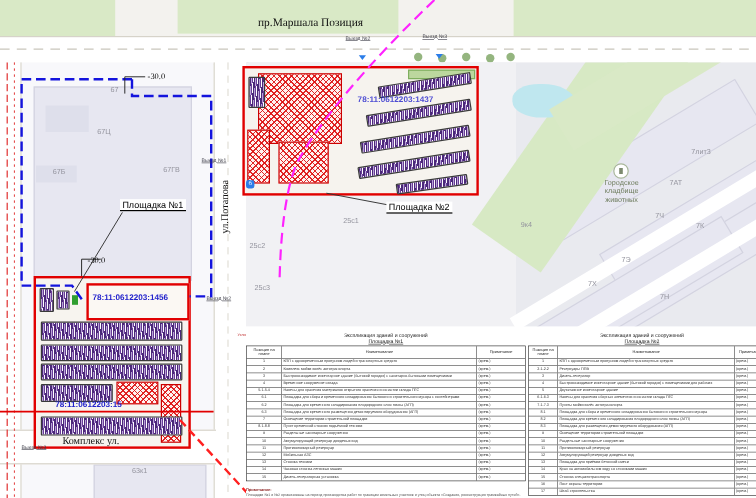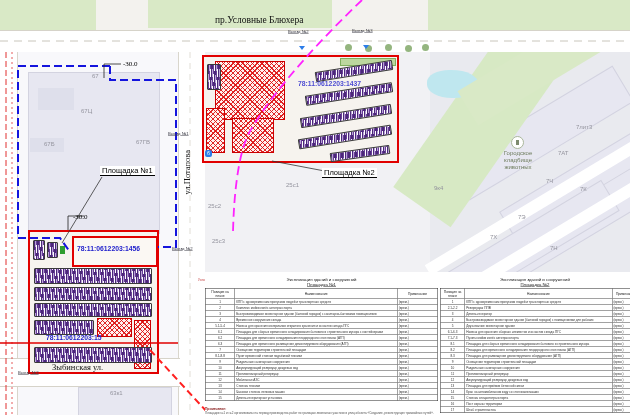--- a/index.html
+++ b/index.html
@@ -157,23 +157,23 @@
 
   <path d="M362,0 C320,40 272,92 249,133 C239,152 234,190 233,232" stroke="#ff22ff" stroke-width="1.8" stroke-dasharray="9 5" fill="none"></path>
 
   <path d="M0,343 H178" stroke="#e10000" stroke-width="1.4" fill="none"></path>
   <path d="M150,350 L208,413" stroke="#ff2020" stroke-width="2" stroke-dasharray="7 4" fill="none"></path>
 
   <path d="M102,177 L62,243" stroke="#333" stroke-width=".8" fill="none"></path>
   <path d="M330,172 L272,161" stroke="#333" stroke-width=".8" fill="none"></path>
 </svg>
 
-<div class="abs serif street z6" style="left:215px;top:15px;">пр.Условные Блюхера</div>
+<div class="abs serif street z6" style="left:215px;top:15px;">пр.Маршала Позиция</div>
 <div class="abs serif vstreet z6" style="left:182px;top:150px;">ул.Потапова</div>
-<div class="abs serif street z6" style="left:52px;top:362px;font-size:8.5px;">Зыбинская ул.</div>
+<div class="abs serif street z6" style="left:52px;top:362px;font-size:8.5px;">Комплекс ул.</div>
 
 <div class="abs exit z6" style="left:288px;top:29px;">Выезд №2</div>
 <div class="abs exit z6" style="left:352px;top:28px;">Выезд №3</div>
 <div class="abs exit z6" style="left:168px;top:131px;">Выезд №1</div>
 <div class="abs exit z6" style="left:172px;top:246px;">Выезд №2</div>
 <div class="abs exit z6" style="left:18px;top:370px;">Выезд №3</div>
 <div class="abs exitarrow z6" style="left:299px;top:46px;"></div>
 <div class="abs exitarrow z6" style="left:363px;top:45px;"></div>
 
 <div class="abs sitelabel z6" style="left:100px;top:166px;">Площадка №1</div>

